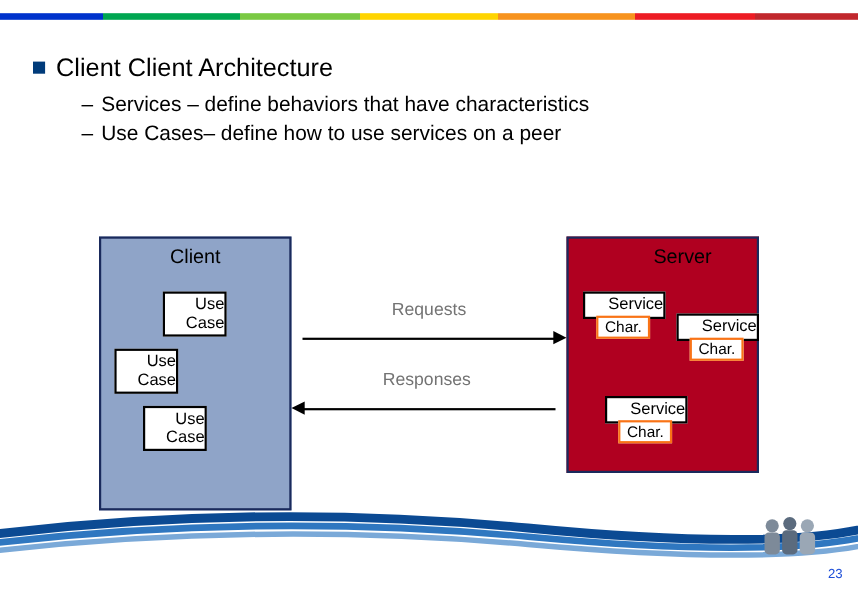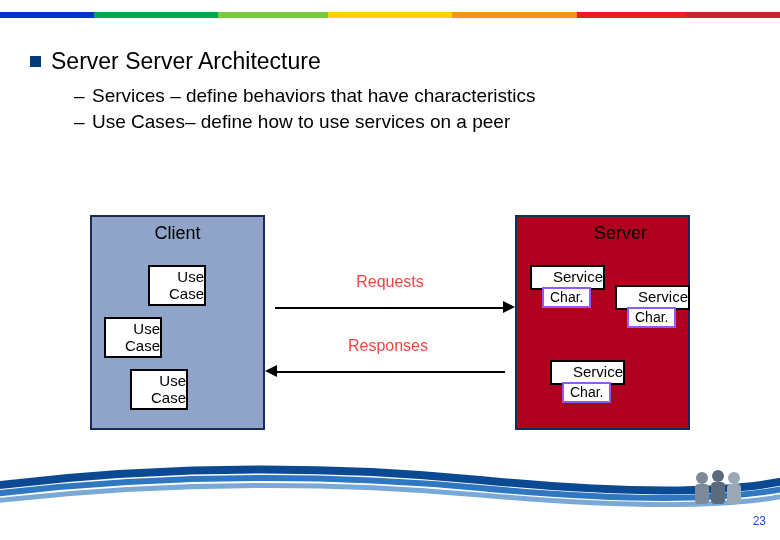--- a/index.html
+++ b/index.html
@@ -66,21 +66,21 @@
     left: 90px;
     width: 600px;
     height: 230px;
   }
   .box {
     position: absolute;
     border: 2px solid #1a2a5c;
   }
   .client-box {
     left: 0; top: 0;
-    width: 175px; height: 215px;
+    width: 175px; height: 249px;
     background: #8fa4c8;
   }
   .server-box {
     left: 425px; top: 0;
     width: 175px; height: 215px;
     background: #b00020;
     padding-left: 36px;
   }
   .box-title {
     text-align: center;
@@ -102,32 +102,32 @@
   .uc1 { left: 58px; top: 50px; }
   .uc2 { left: 14px; top: 102px; }
   .uc3 { left: 40px; top: 154px; }
   .inner.sv { width: 75px; }
   .sv1 { left: 440px; top: 50px; }
   .sv2 { left: 525px; top: 70px; }
   .sv3 { left: 460px; top: 145px; }
   .char-badge {
     position: absolute;
     background: #fff;
-    border: 2px solid #8b5cf6;
+    border: 2px solid #f97316;
     font-size: 14px;
     padding: 0 6px;
     line-height: 1.2;
   }
   .cb1 { left: 452px; top: 72px; }
   .cb2 { left: 537px; top: 92px; }
   .cb3 { left: 472px; top: 167px; }
   .arrow-label {
     position: absolute;
     font-size: 16px;
-    color: #ef4444;
+    color: #737373;
     width: 120px;
     text-align: center;
   }
   .lbl-req { left: 240px; top: 58px; }
   .lbl-res { left: 238px; top: 122px; }
   .arrow {
     position: absolute;
     height: 0;
     border-top: 2px solid #000;
   }
@@ -166,21 +166,21 @@
   }
 </style>
 </head>
 <body>
 
 <div class="rainbow-bar"></div>
 
 <div class="content">
   <div class="heading-row">
     <div class="bullet-sq"></div>
-    <div class="heading">Server Server Architecture</div>
+    <div class="heading">Client Client Architecture</div>
   </div>
   <div class="sub-list">
     <div class="sub-item"><span class="dash">–</span><span>Services – define behaviors that have characteristics</span></div>
     <div class="sub-item"><span class="dash">–</span><span>Use Cases– define how to use services on a peer</span></div>
   </div>
 </div>
 
 <div class="diagram">
   <div class="box client-box">
     <div class="box-title">Client</div>

